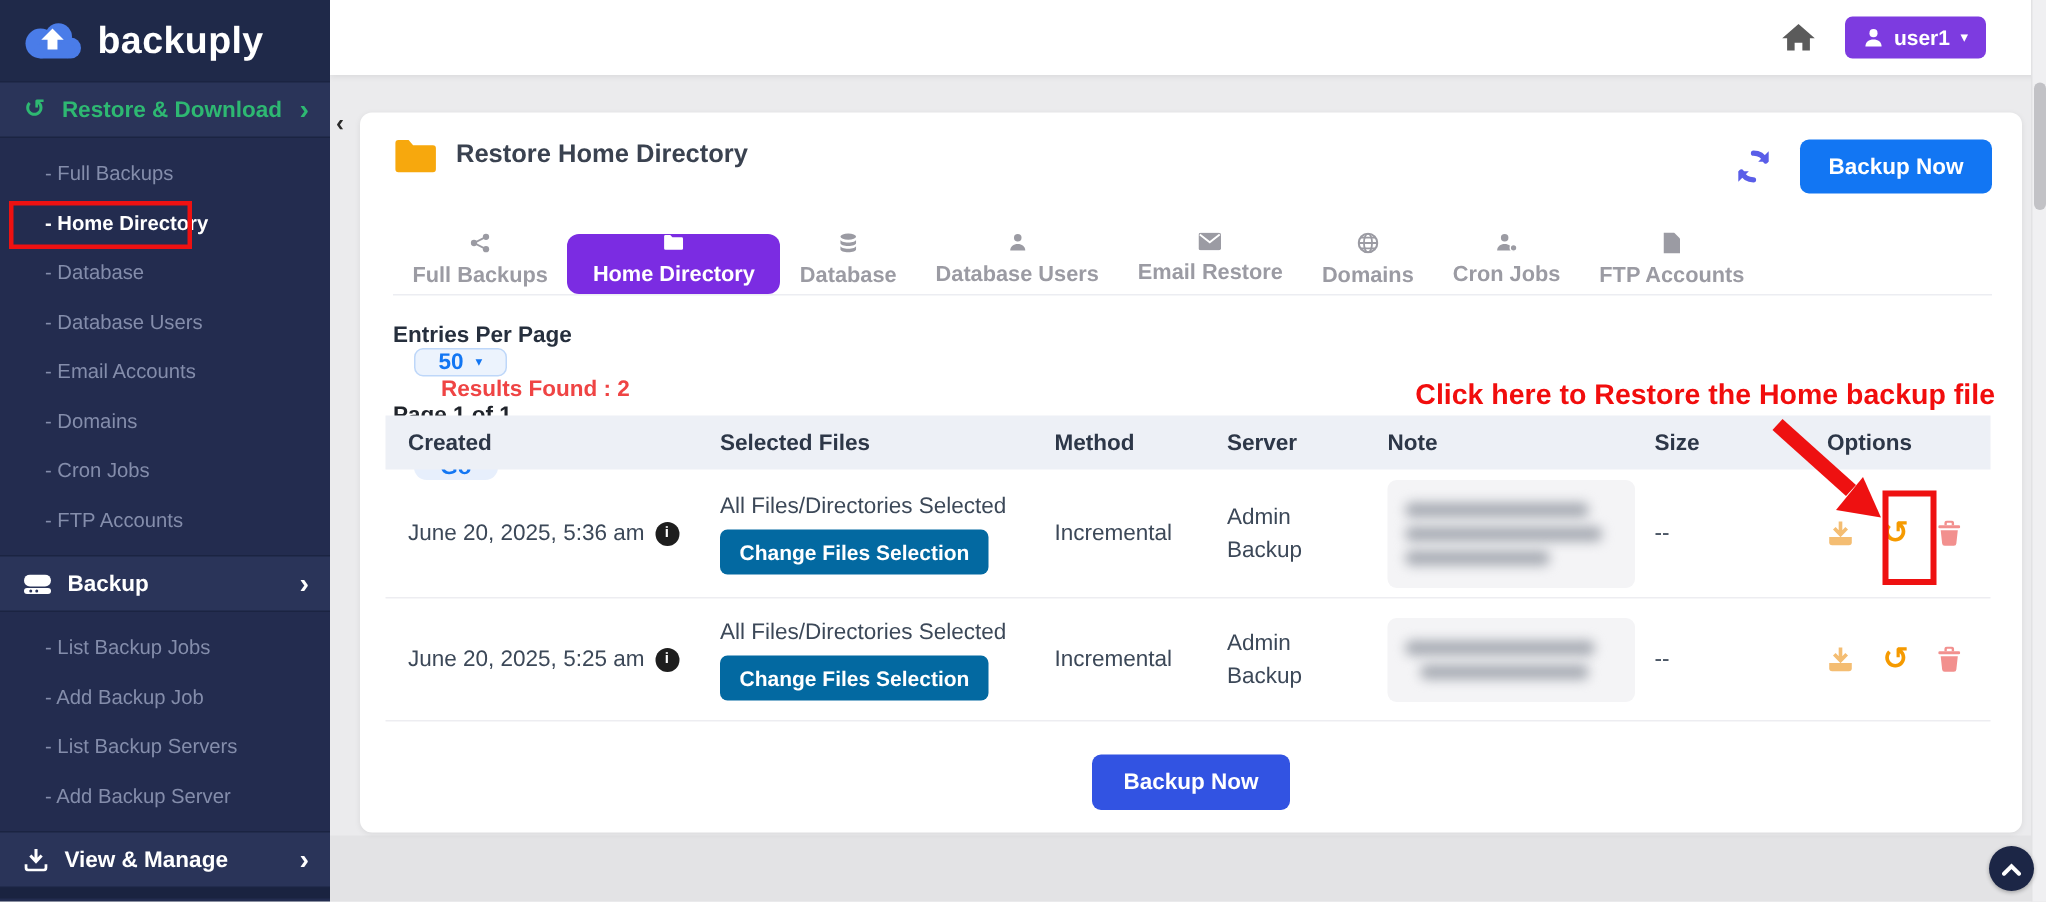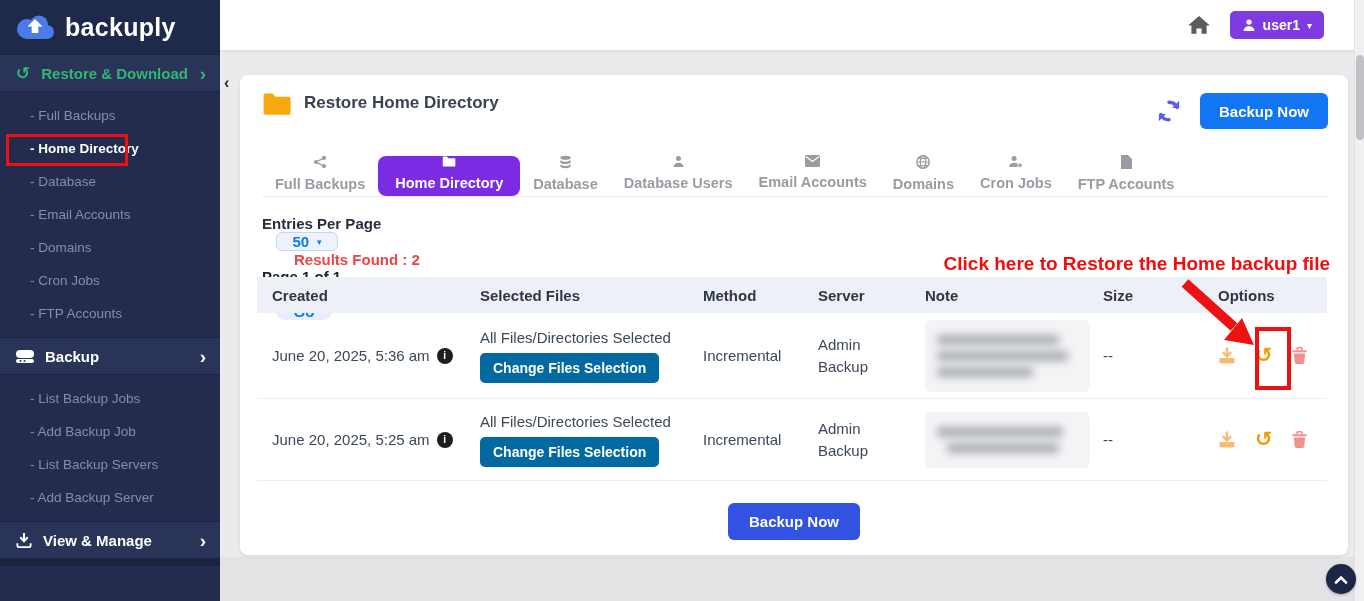--- a/index.html
+++ b/index.html
@@ -131,20 +131,21 @@
 
   <div class="sec green">
     <span class="glyph-ico">↺</span>
     <span class="sec-label">Restore &amp; Download</span>
     <span class="chev">›</span>
   </div>
   <div class="subitems">
     <div class="s-item">- Full Backups</div>
     <div class="s-item active">- Home Directory</div>
     <div class="s-item">- Database</div>
+    <div class="s-item">- Database Users</div>
     <div class="s-item">- Email Accounts</div>
     <div class="s-item">- Domains</div>
     <div class="s-item">- Cron Jobs</div>
     <div class="s-item">- FTP Accounts</div>
   </div>
 
   <div class="sec white">
     <span>
       <svg width="18" height="13" viewBox="0 0 18 13">
         <rect width="18" height="8" rx="4" fill="#ffffff"></rect>
@@ -249,21 +250,21 @@
           <circle cx="7" cy="3.8" r="2.7" fill="currentColor"></circle>
           <path d="M1.6 13c0-3 2.4-4.7 5.4-4.7s5.4 1.7 5.4 4.7z" fill="currentColor"></path>
         </svg>
       <span>Database Users</span>
     </div>
     <div class="tab">
       <svg width="15" height="12" viewBox="0 0 14 11">
           <rect width="14" height="11" rx="1.3" fill="currentColor"></rect>
           <path d="M0.8 1.2 L7 6 L13.2 1.2" stroke="#ffffff" stroke-width="1.2" fill="none"></path>
         </svg>
-      <span>Email Accounts</span>
+      <span>Email Restore</span>
     </div>
     <div class="tab">
       <svg width="14" height="14" viewBox="0 0 14 14">
           <circle cx="7" cy="7" r="6.2" fill="none" stroke="currentColor" stroke-width="1.4"></circle>
           <ellipse cx="7" cy="7" rx="2.7" ry="6.2" fill="none" stroke="currentColor" stroke-width="1.2"></ellipse>
           <path d="M0.8 7 h12.4 M1.8 3.4 h10.4 M1.8 10.6 h10.4" stroke="currentColor" stroke-width="1.2" fill="none"></path>
         </svg>
       <span>Domains</span>
     </div>
     <div class="tab">

